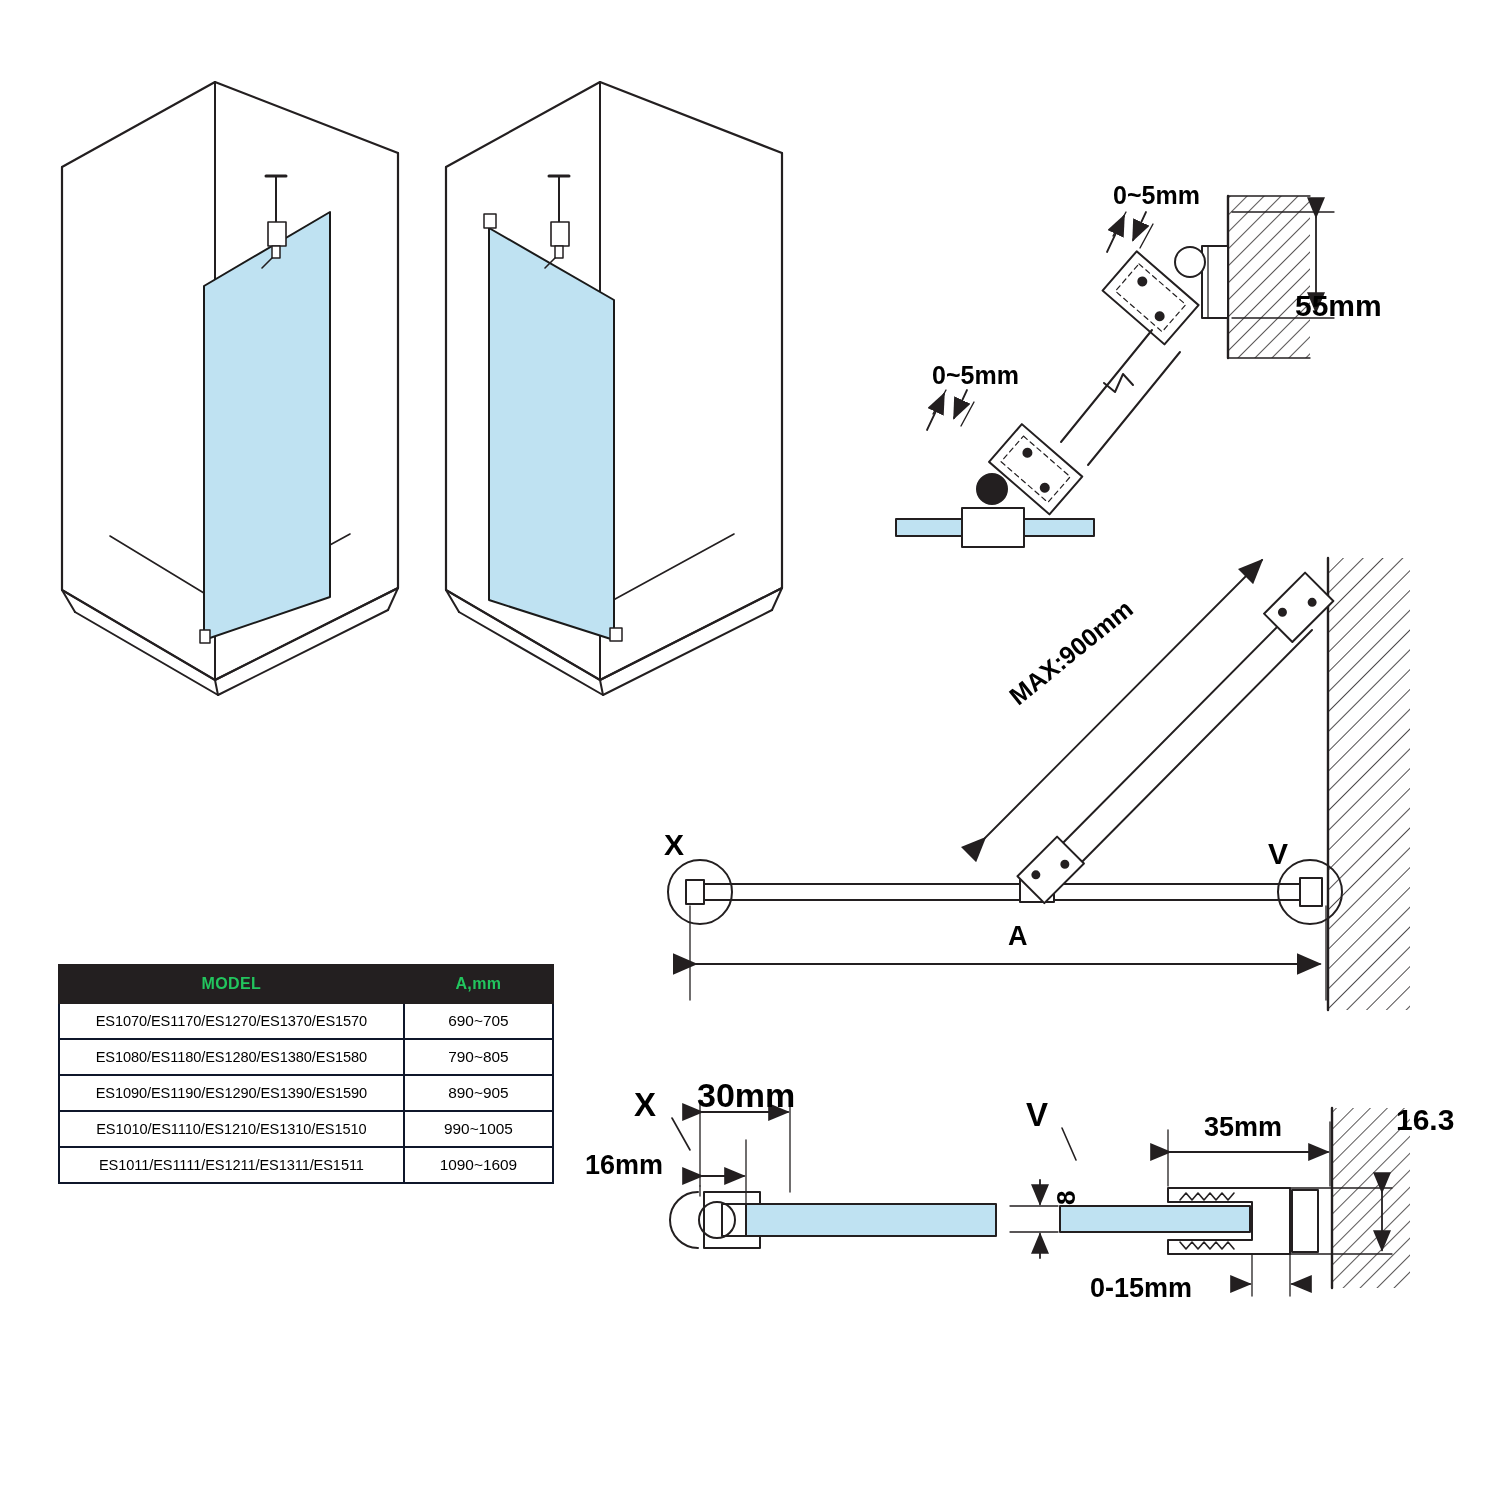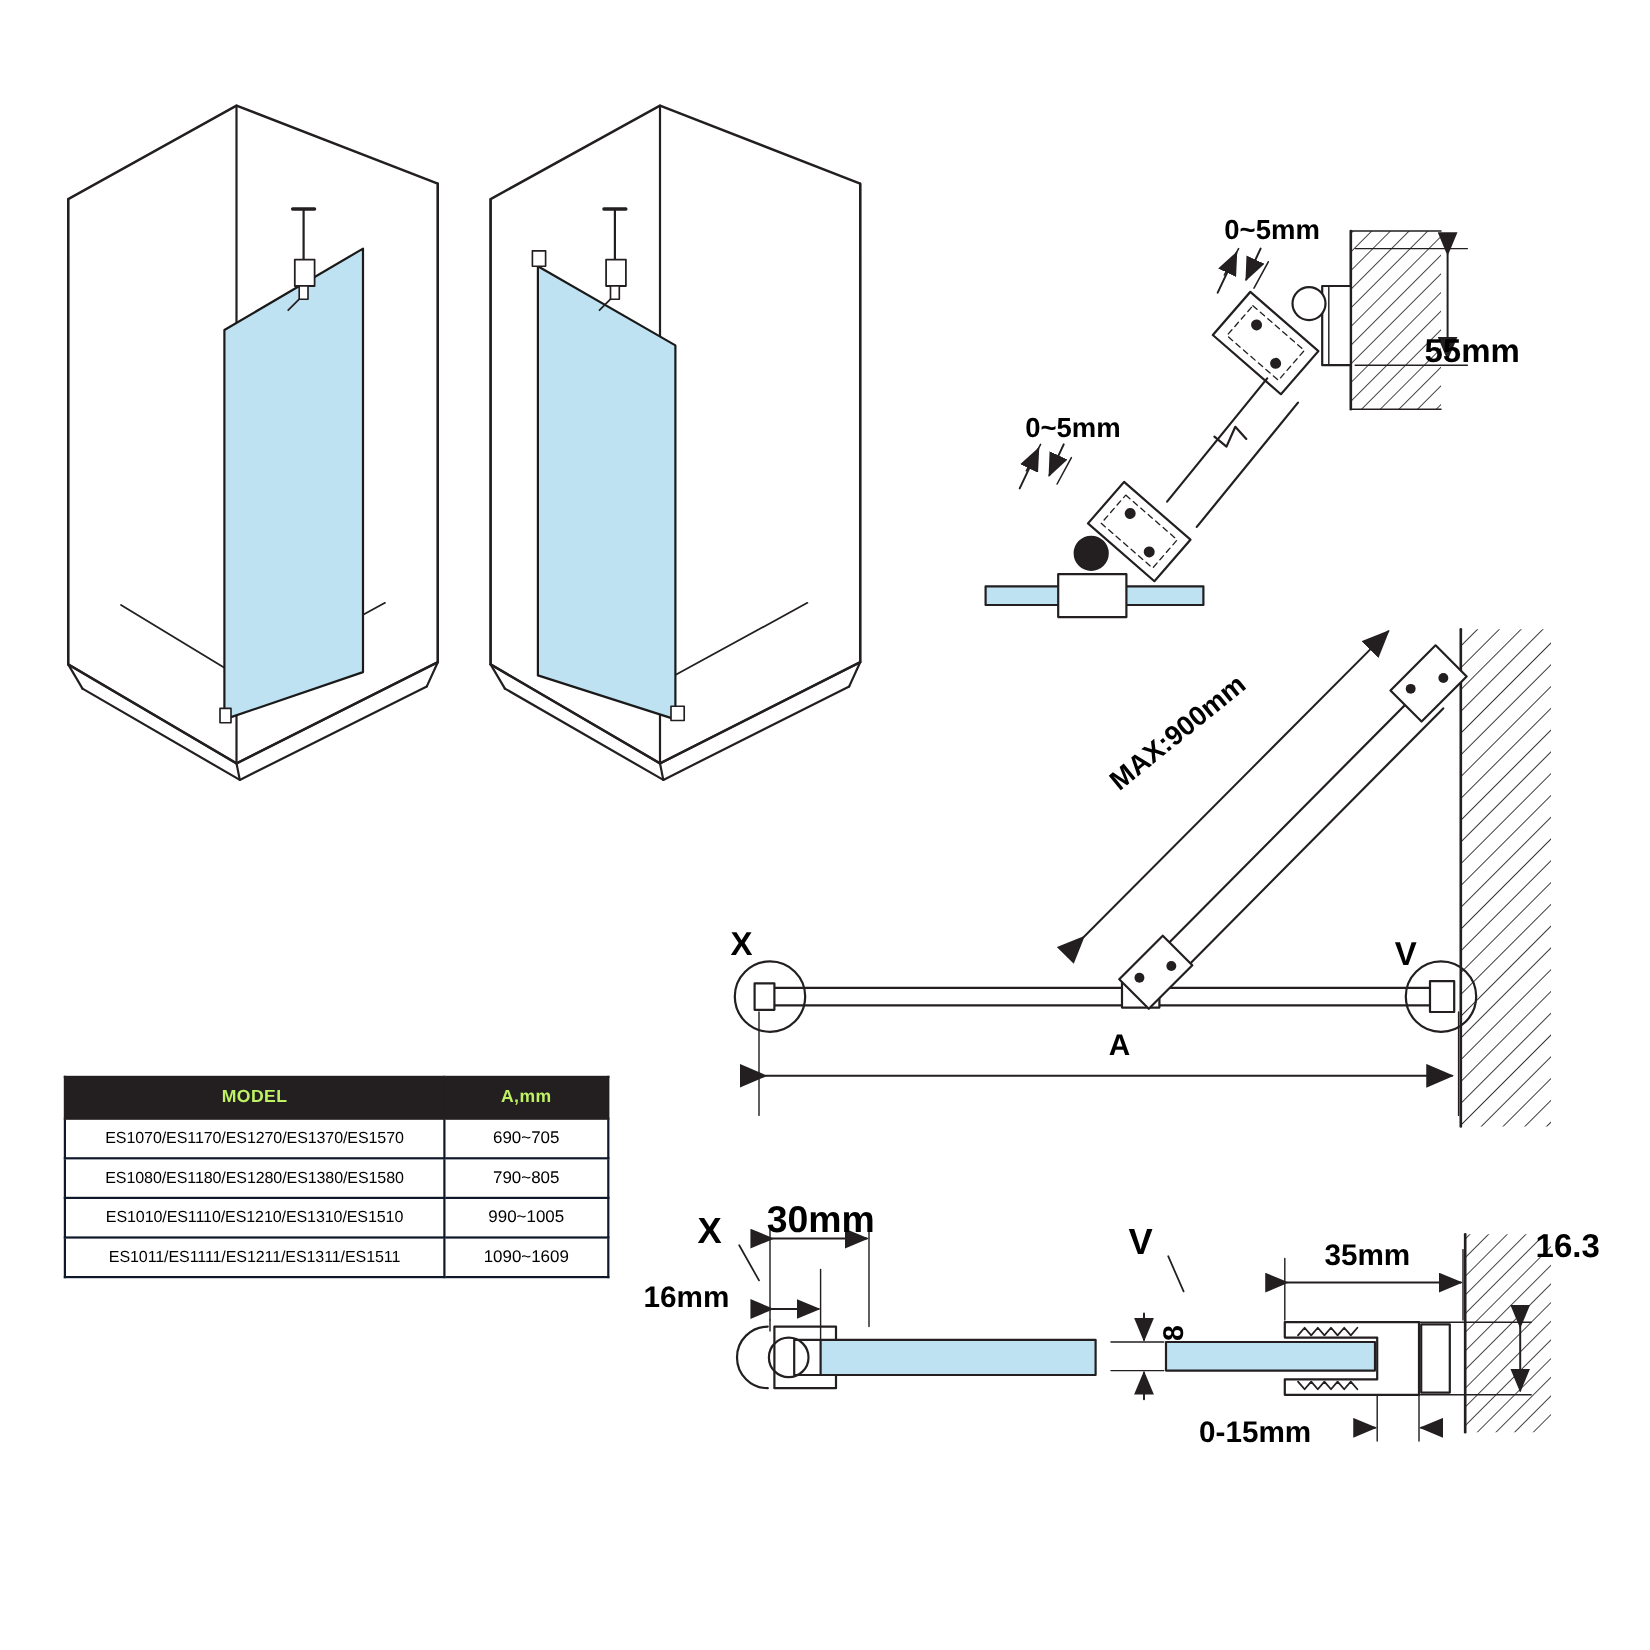--- a/index.html
+++ b/index.html
@@ -10,21 +10,21 @@
   body {
     width: 1500px;
     height: 1500px;
     position: relative;
     font-family: "Liberation Sans", sans-serif;
     color: #000000;
     overflow: hidden;
   }
   #stage {
     position: absolute;
-    left: 0; top: 14px;
+    left: 0; top: 0;
     width: 1500px;
     height: 1188px;
   }
   svg.layer {
     position: absolute;
     left: 0; top: 0;
     width: 1500px;
     height: 1500px;
   }
   
@@ -32,21 +32,21 @@
     position: absolute;
     left: 58px;
     top: 964px;
     width: 496px;
     border-collapse: collapse;
     background: #ffffff;
     font-size: 15.5px;
   }
   .spec-table th {
     background: #231f20;
-    color: #bef264;
+    color: #22c55e;
     font-weight: bold;
     padding: 9px 4px;
     border: 2px solid #231f20;
     font-size: 16px;
     letter-spacing: 0.4px;
   }
   .spec-table td {
     border: 2px solid #0f172a;
     padding: 8px 6px;
     text-align: center;
@@ -333,20 +333,24 @@
     <tbody id="table-body">
         <tr>
           <td class="model">ES1070/ES1170/ES1270/ES1370/ES1570</td>
           <td class="dim">690~705</td>
         </tr>
         <tr>
           <td class="model">ES1080/ES1180/ES1280/ES1380/ES1580</td>
           <td class="dim">790~805</td>
         </tr>
         <tr>
+          <td class="model">ES1090/ES1190/ES1290/ES1390/ES1590</td>
+          <td class="dim">890~905</td>
+        </tr>
+        <tr>
           <td class="model">ES1010/ES1110/ES1210/ES1310/ES1510</td>
           <td class="dim">990~1005</td>
         </tr>
         <tr>
           <td class="model">ES1011/ES1111/ES1211/ES1311/ES1511</td>
           <td class="dim">1090~1609</td>
         </tr>
       </tbody>
   </table>
 

